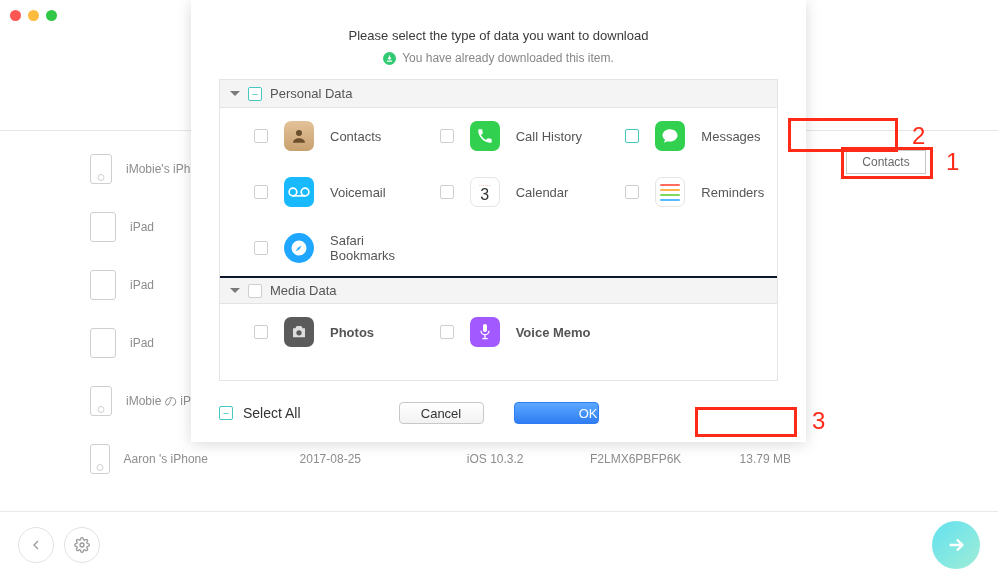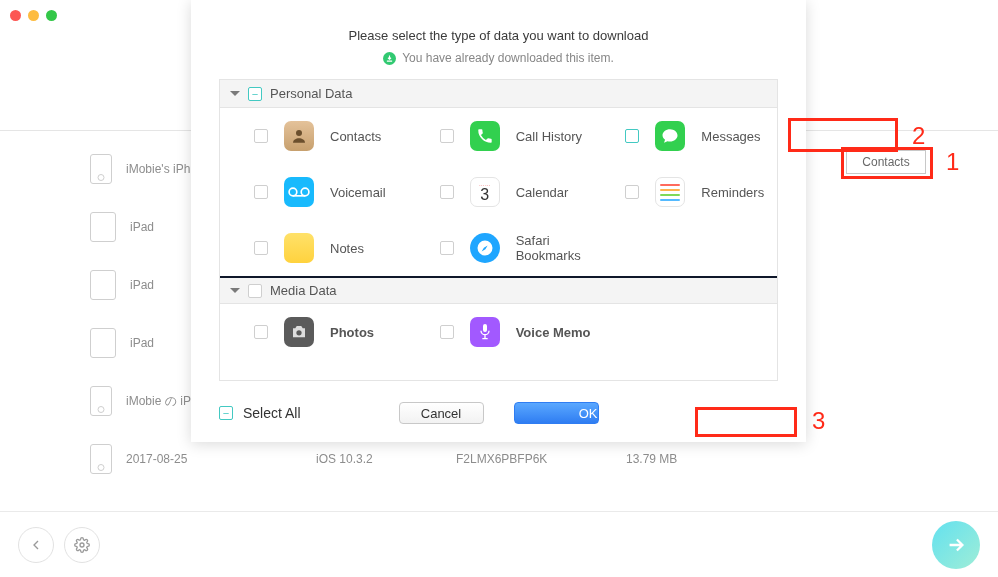--- a/index.html
+++ b/index.html
@@ -99,20 +99,21 @@
   <div class="bg-row">
     <div class="dev-icon ipad"></div>
     <div class="col-name">iPad</div>
   </div>
   <div class="bg-row">
     <div class="dev-icon iphone"></div>
     <div class="col-name">iMobie の iP</div>
   </div>
   <div class="bg-row">
     <div class="dev-icon iphone"></div>
+    <div class="col-name">Aaron 's iPhone</div>
     <div class="col-date">2017-08-25</div>
     <div class="col-os">iOS 10.3.2</div>
     <div class="col-id">F2LMX6PBFP6K</div>
     <div class="col-size">13.79 MB</div>
   </div>
 </div>
 
 <button class="download-btn">Contacts</button>
 
 <div class="footer-bar">
@@ -211,25 +212,20 @@
         <span class="app-icon ic-rem">
           <span style="background:#ff6a5c"></span>
             <span style="background:#ffb24d"></span>
             <span style="background:#7fd95a"></span>
             <span style="background:#55baff"></span>
         </span>
         <span>Reminders</span>
       </div>
       <div class="item">
         <span class="chk"></span>
-        <span class="app-icon ic-notes"></span>
-        <span>Notes</span>
-      </div>
-      <div class="item">
-        <span class="chk"></span>
         <span class="app-icon ic-saf">
           <svg width="18" height="18" viewBox="0 0 24 24" fill="#fff">
               <path d="M12 2a10 10 0 1 0 .001 20A10 10 0 0 0 12 2zm3.5 6.5l-3 5-5 3 3-5z"></path>
             </svg>
         </span>
         <span>Safari Bookmarks</span>
       </div>
     </div>
 
     <div class="cat-header" style="border-top:2px solid #0f172a;">

